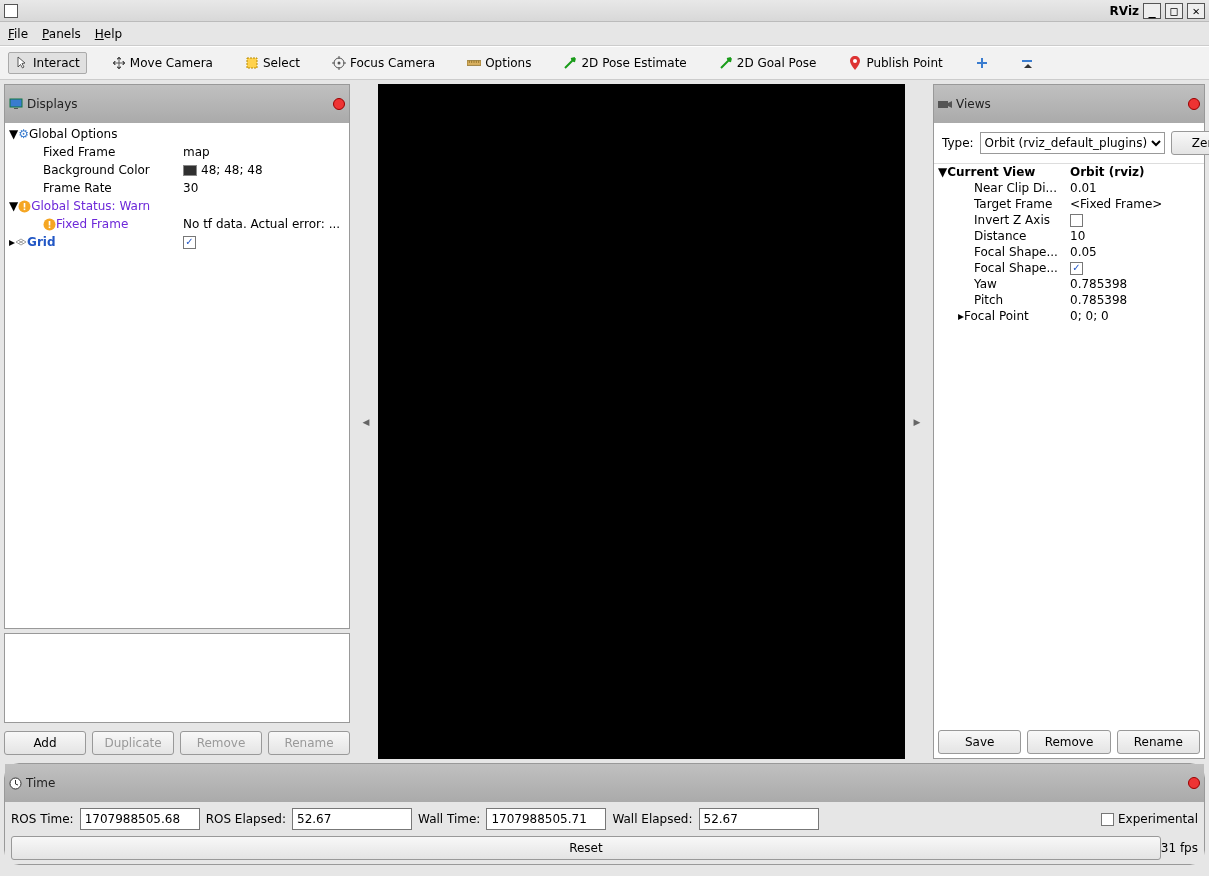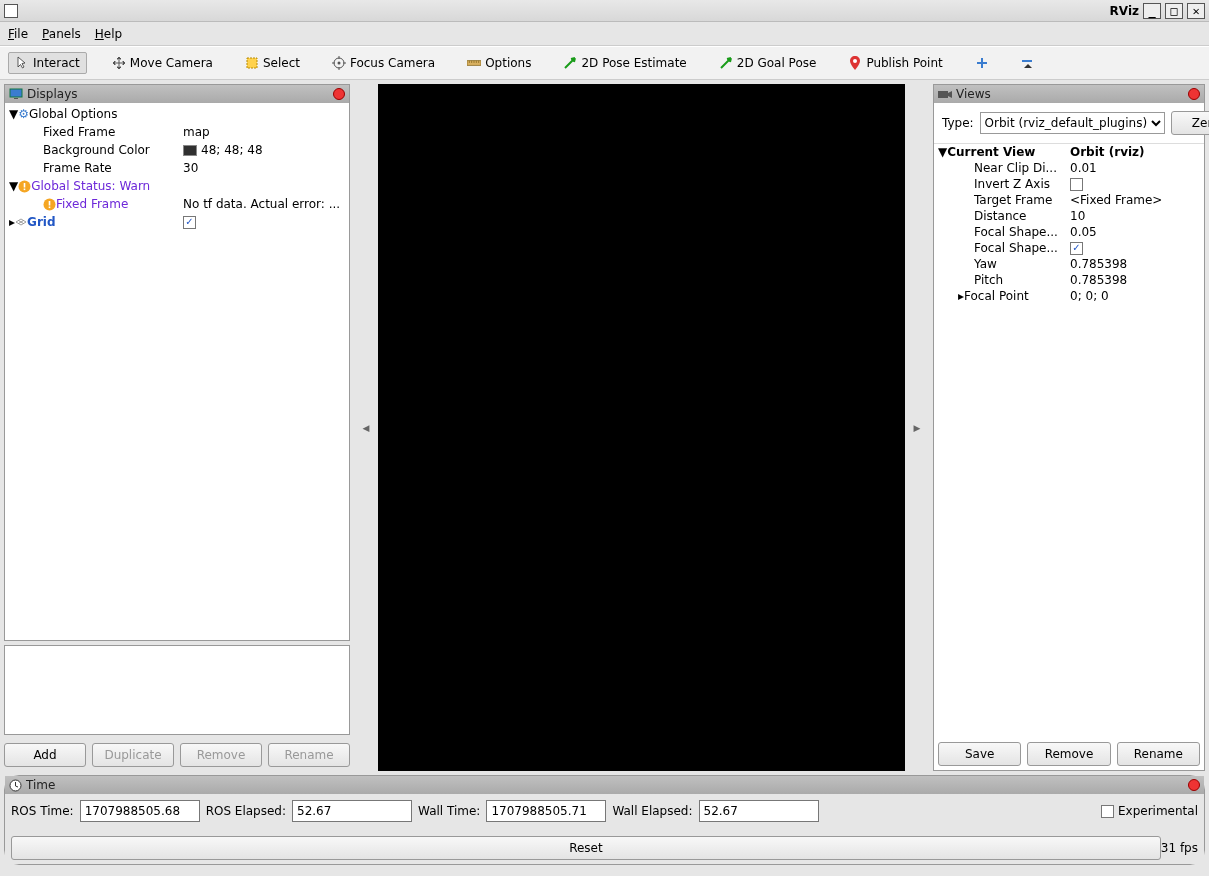--- a/index.html
+++ b/index.html
@@ -10,21 +10,21 @@
 .titlebar .wbtn { width: 18px; height: 16px; border: 1px solid #555; background: #eee; margin-left: 4px; display: flex; align-items: center; justify-content: center; font-family: monospace; font-weight: bold; cursor: pointer; }
 .menubar { height: 24px; background: #e6e6e6; display: flex; align-items: center; padding: 0 8px; gap: 14px; border-bottom: 1px solid #ccc; }
 .menubar span { cursor: pointer; }
 .menubar span u { text-decoration: underline; }
 .toolbar { height: 34px; background: #f2f2f2; border-top: 1px solid #fff; border-bottom: 1px solid #ccc; display: flex; align-items: center; padding: 0 8px; gap: 18px; }
 .tool { display: flex; align-items: center; gap: 4px; padding: 3px 6px; cursor: pointer; border: 1px solid transparent; border-radius: 2px; }
 .tool.active { border: 1px solid #aaa; background: #e0e0e0; }
 .tool .icon { width: 14px; height: 14px; display: inline-flex; align-items: center; justify-content: center; }
 .main { flex: 1; display: flex; padding: 4px; gap: 4px; overflow: hidden; }
 .panel { background: #fff; border: 1px solid #999; display: flex; flex-direction: column; }
-.panel-header { height: 18px; background: linear-gradient(#c0c0c0,#aaa); display: flex; align-items: center; padding: 0 4px; gap: 4px; color: #222; }
+.panel-header { height: 38px; background: linear-gradient(#c0c0c0,#aaa); display: flex; align-items: center; padding: 0 4px; gap: 4px; color: #222; }
 .panel-header .ph-title { flex: 1; }
 .panel-header .close-dot { width: 12px; height: 12px; border-radius: 50%; background: #e33; border: 1px solid #900; cursor: pointer; }
 .left { width: 346px; display: flex; flex-direction: column; gap: 4px; }
 .displays-panel { flex: 1; display: flex; flex-direction: column; }
 .tree { flex: 1; overflow: auto; background: #fff; padding: 2px 2px 2px 0; }
 .tree-row { position: relative; height: 18px; line-height: 18px; }
 .tree-row .cell-name { position: absolute; left: 0; display: flex; align-items: center; height: 18px; }
 .tree-row .cell-val { position: absolute; left: 178px; display: flex; align-items: center; height: 18px; gap: 4px; }
 .colorchip { width: 14px; height: 11px; background: rgb(48,48,48); border: 1px solid #888; }
 .checkbox { width: 13px; height: 13px; border: 1px solid #777; background: #fff; display: inline-flex; align-items: center; justify-content: center; font-size: 10px; color: #2257c5; }
@@ -43,21 +43,21 @@
 .right { width: 272px; display: flex; flex-direction: column; }
 .views-controls { display: flex; align-items: center; padding: 8px; gap: 6px; border-bottom: 1px solid #ddd; }
 .views-controls select { flex: 1; height: 22px; border: 1px solid #999; background: #fff; }
 .views-controls .btn { flex: 0 0 70px; }
 .views-tree { flex: 1; background: #fff; overflow: auto; }
 .vrow { position: relative; height: 16px; line-height: 16px; }
 .vrow .vname { position: absolute; left: 0; display: flex; align-items: center; height: 16px; }
 .vrow .vval { position: absolute; left: 136px; display: flex; align-items: center; height: 16px; gap: 4px; }
 .views-btns { display: flex; gap: 6px; padding: 4px; }
 .time-panel { margin: 0 4px 11px 4px; border-radius: 15px; }
-.time-body { display: flex; flex-direction: column; padding: 6px 6px 4px 6px; gap: 14px; background: #e6e6e6; }
+.time-body { display: flex; flex-direction: column; padding: 6px 6px 4px 6px; gap: 6px; background: #e6e6e6; }
 .time-row1 { display: flex; align-items: center; gap: 6px; }
 .time-row1 label { white-space: nowrap; }
 .time-row1 input { height: 22px; border: 1px solid #777; padding: 0 4px; background: #fff; }
 .time-row2 { display: flex; align-items: center; }
 .reset-btn { width: 56px; }
 .fps { margin-left: auto; }
 .exp-check { margin-left: auto; display: flex; align-items: center; gap: 4px; }
 svg { display: block; }
 .bold { font-weight: bold; }
 .link-blue { color: #2257c5; font-weight: bold; }
@@ -303,32 +303,32 @@
       <div class="vrow">
           <div class="vname" style="padding-left:40px">
             <span>Near Clip Di...</span>
           </div>
           <div class="vval">
             <span>0.01</span>
           </div>
         </div>
       <div class="vrow">
           <div class="vname" style="padding-left:40px">
+            <span>Target Frame</span>
+          </div>
+          <div class="vval">
+            <span>&lt;Fixed Frame&gt;</span>
+          </div>
+        </div>
+      <div class="vrow">
+          <div class="vname" style="padding-left:40px">
             <span>Invert Z Axis</span>
           </div>
           <div class="vval">
             <span class="checkbox"></span>
-          </div>
-        </div>
-      <div class="vrow">
-          <div class="vname" style="padding-left:40px">
-            <span>Target Frame</span>
-          </div>
-          <div class="vval">
-            <span>&lt;Fixed Frame&gt;</span>
           </div>
         </div>
       <div class="vrow">
           <div class="vname" style="padding-left:40px">
             <span>Distance</span>
           </div>
           <div class="vval">
             <span>10</span>
           </div>
         </div>

